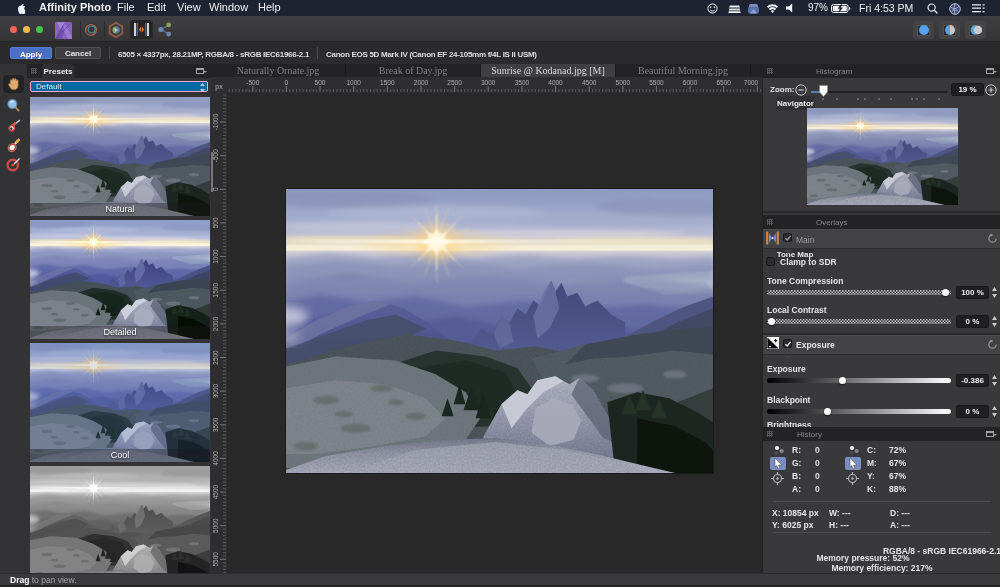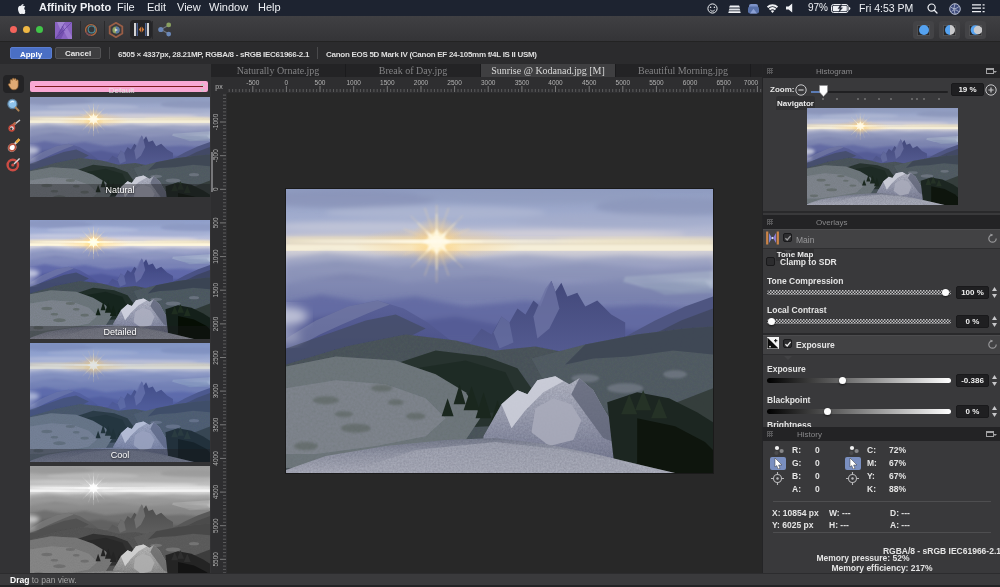--- a/index.html
+++ b/index.html
@@ -26,23 +26,23 @@
     text-align:center; line-height:11px; }
   .infotxt { position:absolute; top:49.5px; color:#dedede; font-size:8px; font-weight:700; letter-spacing:-0.28px; white-space:nowrap; }
 
   #tools { position:absolute; left:0; top:64px; width:27px; height:509px; background:#333335; }
 
   #presets { position:absolute; left:27px; top:64px; width:184px; height:509px; background:#333335; overflow:hidden; }
   #presetTabRow { position:absolute; left:0; top:0; width:184px; height:14px; background:#232325; }
   #presetTab { position:absolute; left:15px; top:0; width:32px; height:14px; background:#303032;
     color:#ececec; font-size:8px; font-weight:700; text-align:center; line-height:16px;
     border-radius:3px 3px 0 0; }
-  #presetDrop { position:absolute; left:3px; top:17px; width:178px; height:11px; background:#7f1d1d;
-    border:5px solid #f9a8d4; border-radius:2px; color:#e3e3e3; font-size:8px; line-height:10px;
-    padding-left:5px;text-align:center; }
+  #presetDrop { position:absolute; left:3px; top:17px; width:178px; height:11px; background:#0369a1;
+    border:1px solid #f9a8d4; border-radius:2px; color:#e3e3e3; font-size:8px; line-height:10px;
+    padding-left:5px; }
   .thumb { position:absolute; left:3px; width:180px; overflow:hidden; }
   .tlabel { position:absolute; left:0; bottom:0; width:100%; height:13px; background:rgba(25,25,28,.38);
     color:#fff; font-size:9px; text-align:center; line-height:13px; text-shadow:0 1px 2px rgba(0,0,0,.8); }
 
   #doctabs { position:absolute; left:211px; top:64px; width:551px; height:13px; background:#232325; }
   .dtab { position:absolute; top:0; width:135px; height:13px; color:#828284; font-size:10px;
     text-align:center; line-height:14px; border-right:1px solid #1b1b1d; white-space:nowrap; overflow:hidden;font-family:Liberation Serif, serif; }
   .dtab.sel { background:#3f3f41; color:#d8d8d8; }
 
   #hruler { position:absolute; left:211px; top:77px; width:551px; height:16px; background:#2e2e30; }
@@ -443,26 +443,31 @@
     <path d="M8.2 5.8 C4.4 5 1.6 7.6 2.2 11 C2.8 14 7 14.4 9 12.2 C11 10 10.4 6.8 8.2 5.8z" fill="#fff" stroke="#98989a" stroke-width=".7"></path>
     <path d="M8 6.2 C4.8 5.6 2.4 7.8 2.9 10.7 C3.4 13.2 6.9 13.6 8.6 11.7 C10.2 9.9 9.8 7.1 8 6.2z" fill="none" stroke="#b8503c" stroke-width="1.6"></path>
   </svg>
   <svg class="abs" style="left:6px;top:93px" width="15" height="15" viewBox="0 0 15 15">
     <circle cx="6.8" cy="8" r="5.2" fill="none" stroke="#cc4c44" stroke-width="2.4"></circle>
     <circle cx="6.8" cy="8" r="1.6" fill="#cc4c44"></circle>
     <path d="M13.6 1.4 L8 7" stroke="#d8d8da" stroke-width="1.4"></path>
   </svg>
 </div>
   <div id="presets">
+    <div id="presetTabRow">
+      <div class="grip"></div>
+      <div id="presetTab">Presets</div>
+      <div class="pmenu"></div>
+    </div>
     <div id="presetDrop">Default</div>
     <svg class="abs" style="right:5px;top:19px" width="7" height="9" viewBox="0 0 7 9">
         <path d="M3.5 0 L6 3 H1z M3.5 9 L1 6 H6z" fill="#c8c8ca"></path>
       </svg>
 
-  <div class="thumb" style="top:33px;height:100px;">
+  <div class="thumb" style="top:33px;height:119px;">
     <svg width="180" height="119" viewBox="0 0 428 285" preserveAspectRatio="none">
           <use href="#scene"></use>
         </svg>
     <div class="tlabel">Natural</div>
   </div>
   <div class="thumb" style="top:156px;height:119px;">
     <svg width="180" height="119" viewBox="0 0 428 285" preserveAspectRatio="none" style="filter:contrast(1.07) saturate(1.08)">
           <use href="#scene"></use>
         </svg>
     <div class="tlabel">Detailed</div>

